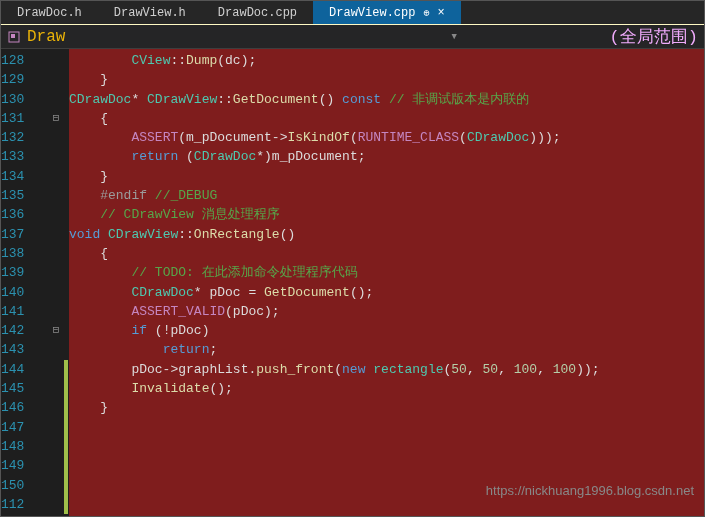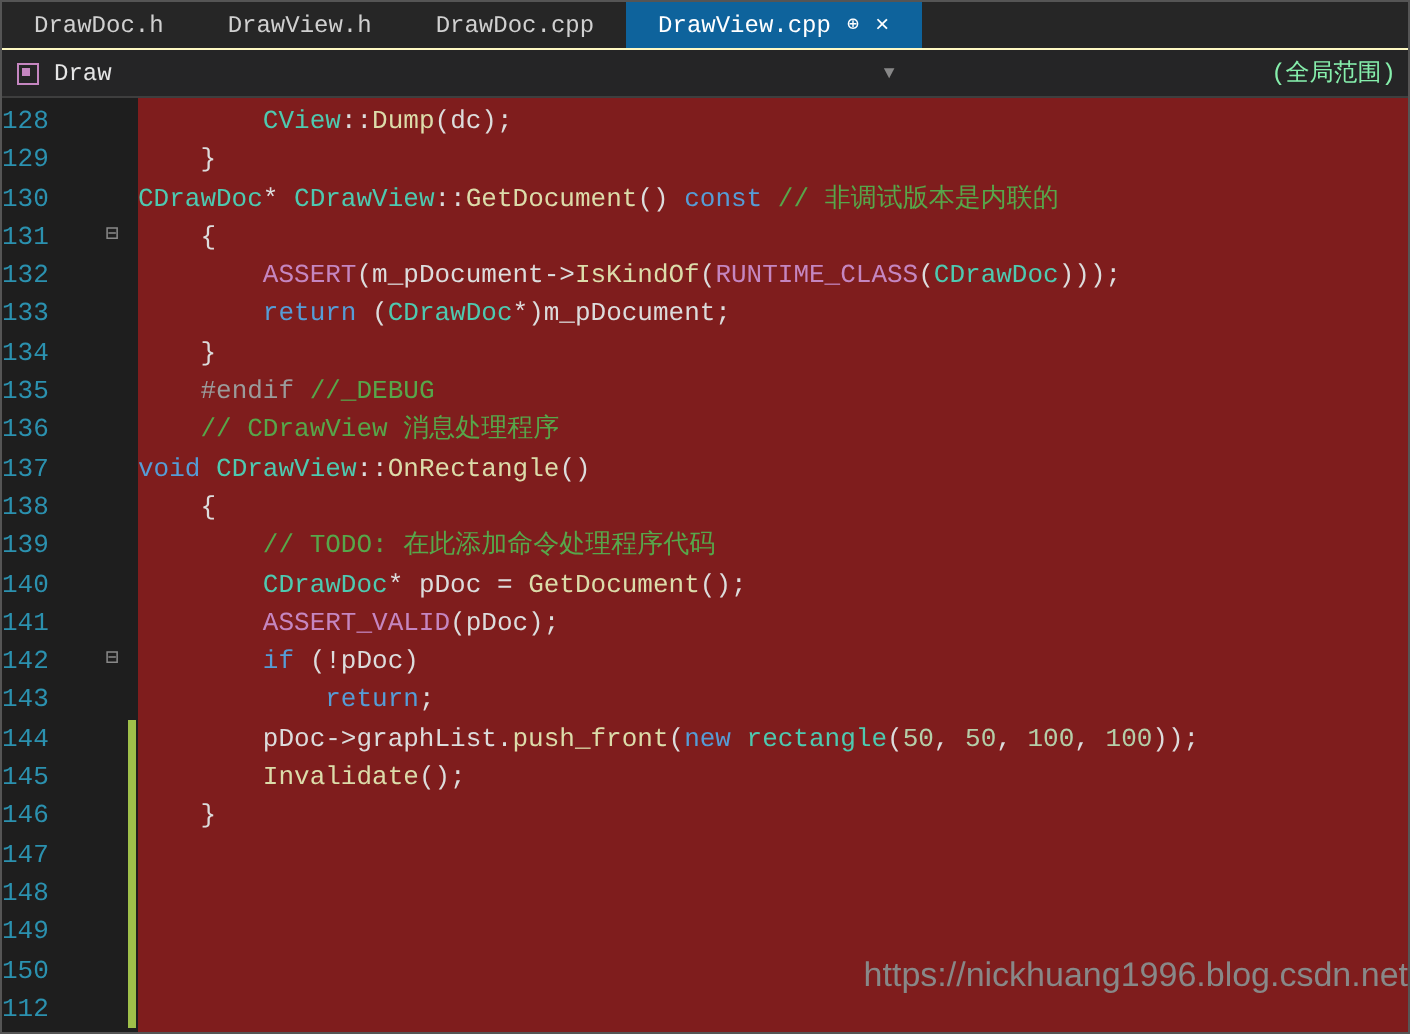--- a/index.html
+++ b/index.html
@@ -41,23 +41,23 @@
       align-items: center;
       justify-content: space-between;
       padding: 0 6px;
     }
     .tl-left { display: flex; align-items: center; gap: 6px; }
     .tl-icon {
       width: 14px; height: 14px;
       display: inline-flex; align-items: center; justify-content: center;
       color: #c586c0;
     }
-    .tl-text { color: #e5e5e5; font-size: 12px; }
+    .tl-text { color: #eab308; font-size: 16px; }
     .tl-dropdown { color: #888; font-size: 9px; margin-left: 380px; }
-    .tl-scope { color: #86efac; font-size: 12px; }
+    .tl-scope { color: #f0abfc; font-size: 17px; }
     .editor {
       display: flex;
       height: calc(100% - 48px);
       position: relative;
     }
     .gutter {
       background: #1e1e1e;
       width: 48px;
       padding-top: 2px;
       text-align: left;
@@ -94,24 +94,24 @@
     }
     .c-kw { color: #569cd6; margin-top: 28px; }
     .c-type { color: #4ec9b0; }
     .c-fn { color: #dcdcaa; }
     .c-num { color: #b5cea8; }
     .c-pp { color: #9b9b9b; }
     .c-cm { color: #57a64a; }
     .c-macro { color: #c586c0; }
     .watermark {
       position: absolute;
-      right: 0;
+      right: 10px;
       bottom: 18px;
       color: #888;
-      font-size: 17px;
+      font-size: 13px;
       font-family: Arial, sans-serif;
       pointer-events: none;
     }
   </style>
 </head>
 <body>
 
 <div class="tabs">
   <div class="tab">
       <span>DrawDoc.h</span>

